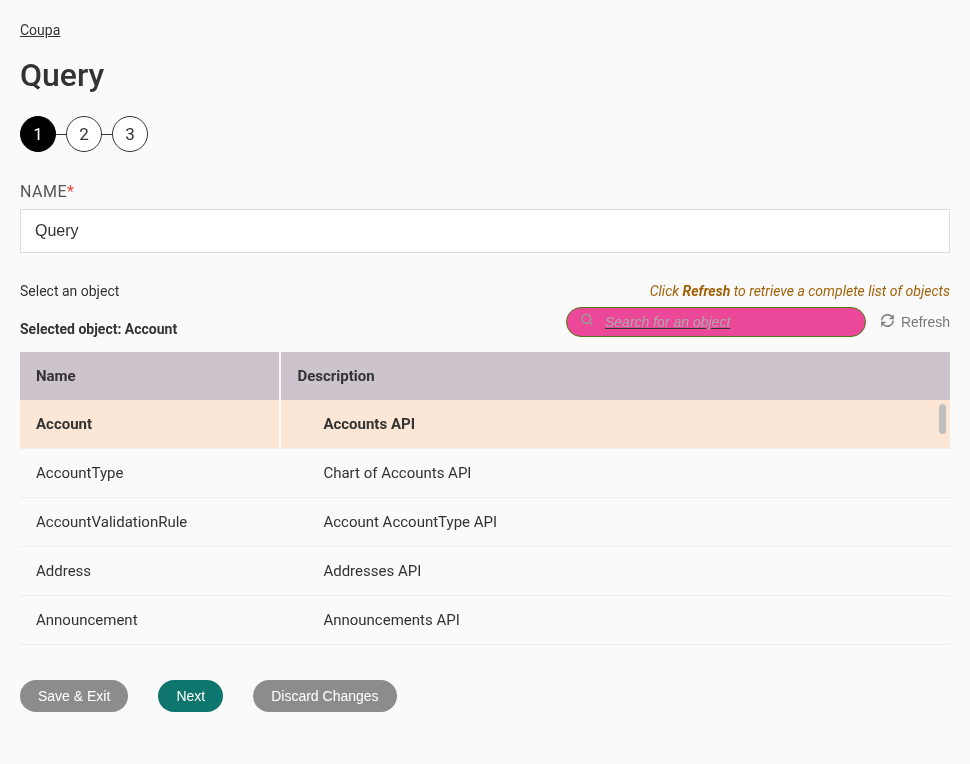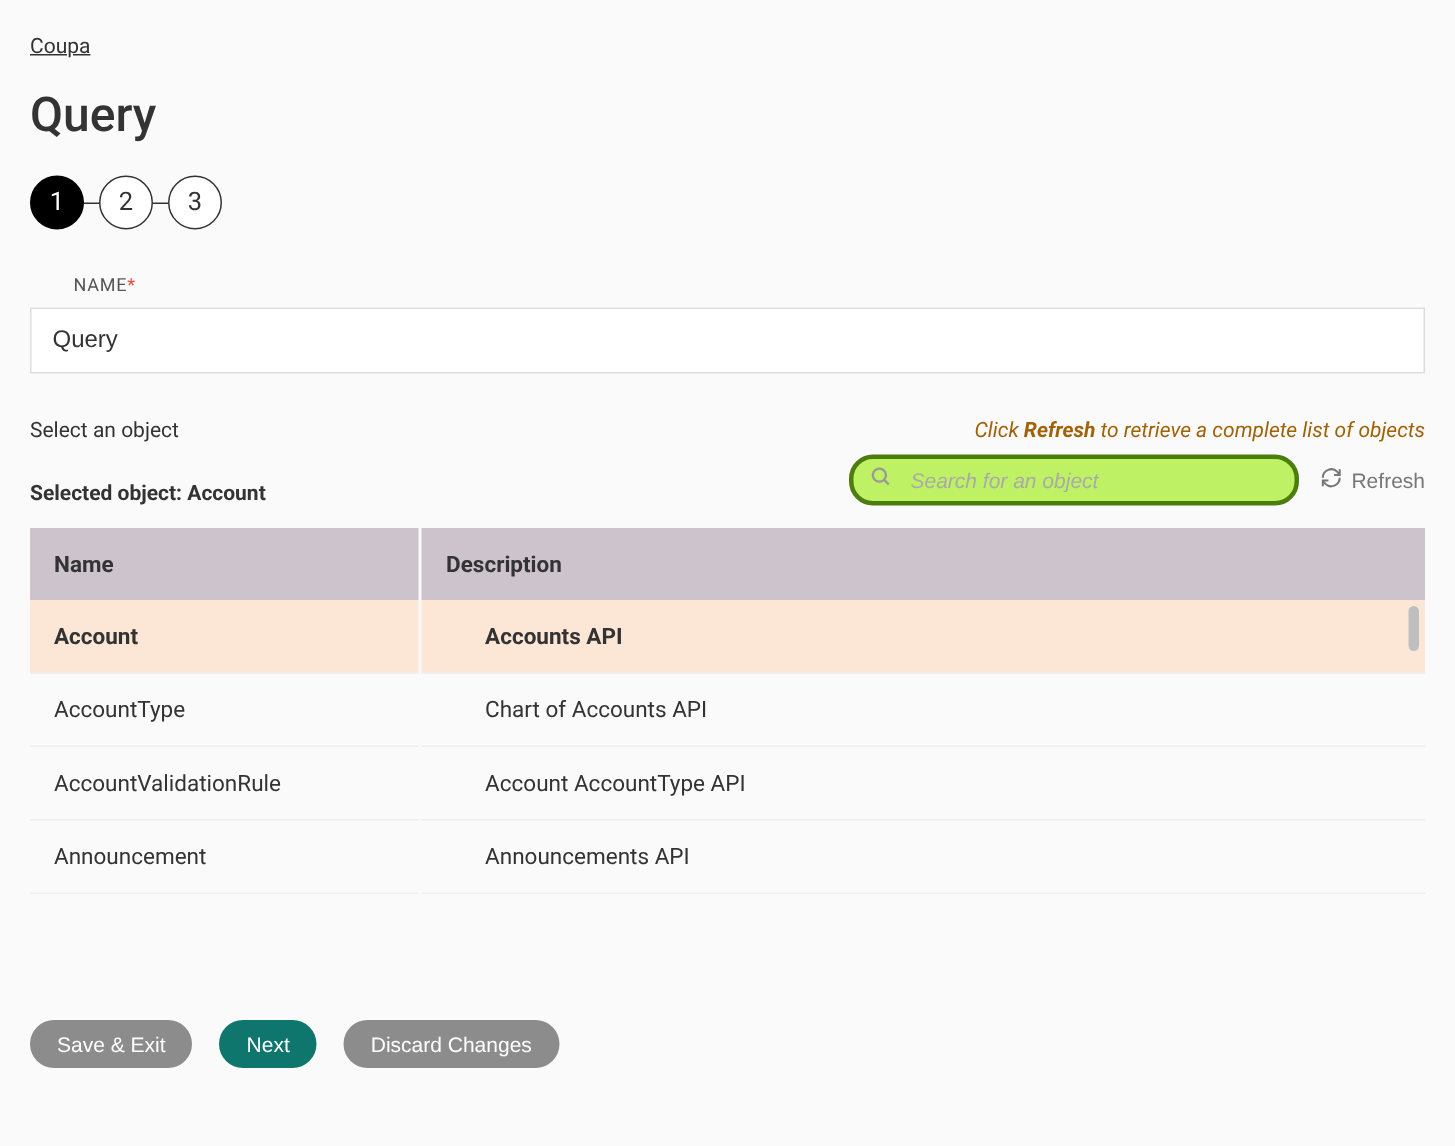--- a/index.html
+++ b/index.html
@@ -52,26 +52,25 @@
   background: #000;
   color: #fff;
   border-color: #000;
 }
 .step-line {
   width: 10px;
   height: 1px;
   background: #333;
 }
 .field-label {
-  font-size: 12px;
+  font-size: 16px;
   letter-spacing: 0.5px;
   color: #555;
   margin-bottom: 8px;
   display: block;
-  margin-left: 29px;
 }
 .required {
   color: #e74c3c;
 }
 .name-input {
   width: 100%;
   padding: 12px 14px;
   font-size: 16px;
   border: 1px solid #ddd;
   background: #fff;
@@ -121,27 +120,28 @@
   position: absolute;
   left: 14px;
   top: 50%;
   transform: translateY(-50%);
   color: #999;
   pointer-events: none;
 }
 .search-input {
   width: 100%;
   padding: 6px 12px 6px 38px;
-  border: 3px solid #4d7c0f;
+  border: 1px solid #4d7c0f;
   border-radius: 16px;
   font-size: 14px;
   font-style: italic;
   color: #333;
-  background: #bef264;
+  background: #ec4899;
   outline: none;
+  text-decoration: underline;
 }
 .search-input::placeholder {
   color: #aaa;
   font-style: italic;
 }
 .refresh-btn {
   display: flex;
   align-items: center;
   gap: 6px;
   color: #777;
@@ -199,21 +199,21 @@
 }
 .scrollbar-thumb {
   width: 7px;
   height: 30px;
   background: #bfbfbf;
   border-radius: 4px;
   margin: 0 auto;
 }
 .button-row {
   display: flex;
-  gap: 18px;
+  gap: 30px;
   margin-top: 32px;
 }
 .btn {
   padding: 8px 18px;
   border-radius: 18px;
   font-size: 14px;
   font-weight: 500;
   border: none;
   cursor: pointer;
   color: #fff;
@@ -302,20 +302,24 @@
         </tr>
         <tr>
           <td class="col-name">AccountType</td>
           <td class="col-desc">Chart of Accounts API</td>
         </tr>
         <tr>
           <td class="col-name">AccountValidationRule</td>
           <td class="col-desc">Account AccountType API</td>
         </tr>
         <tr>
+          <td class="col-name">Address</td>
+          <td class="col-desc">Addresses API</td>
+        </tr>
+        <tr>
           <td class="col-name">Announcement</td>
           <td class="col-desc">Announcements API</td>
         </tr>
       </tbody>
   </table>
   <div class="scrollbar-track">
     <div class="scrollbar-thumb"></div>
   </div>
 </div>
 

